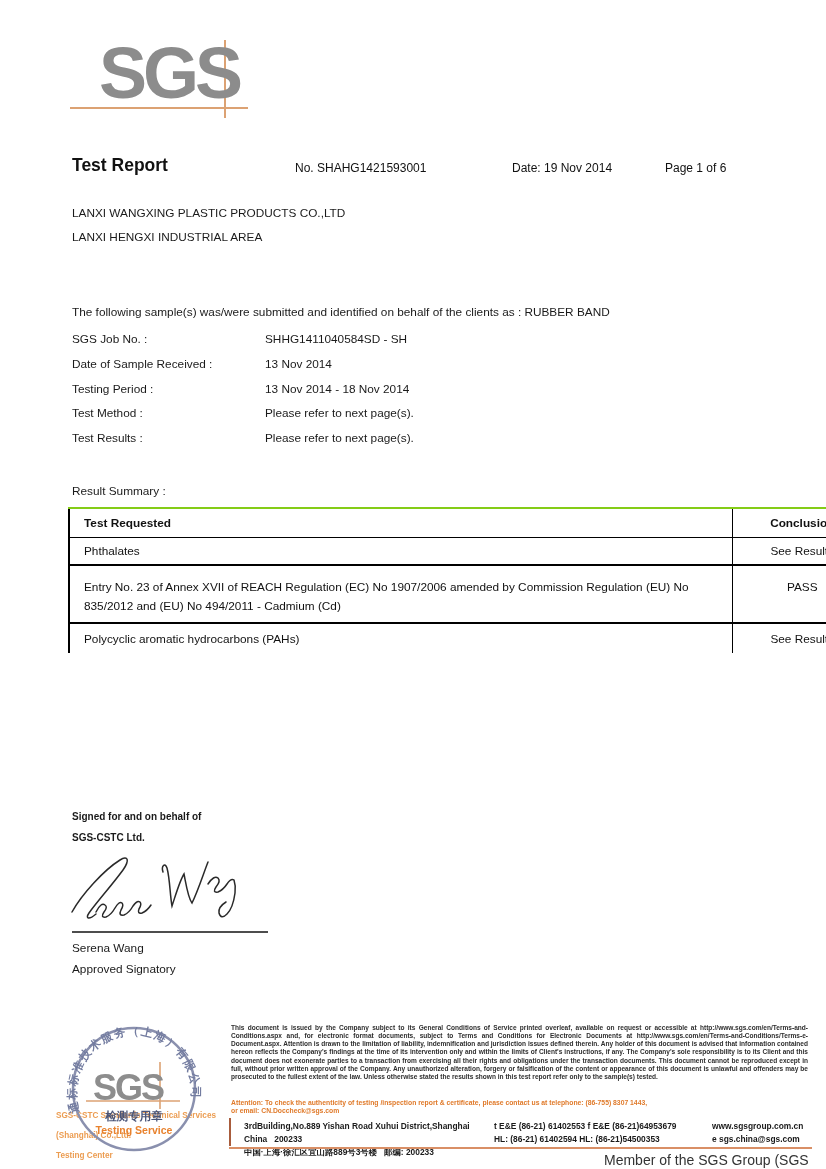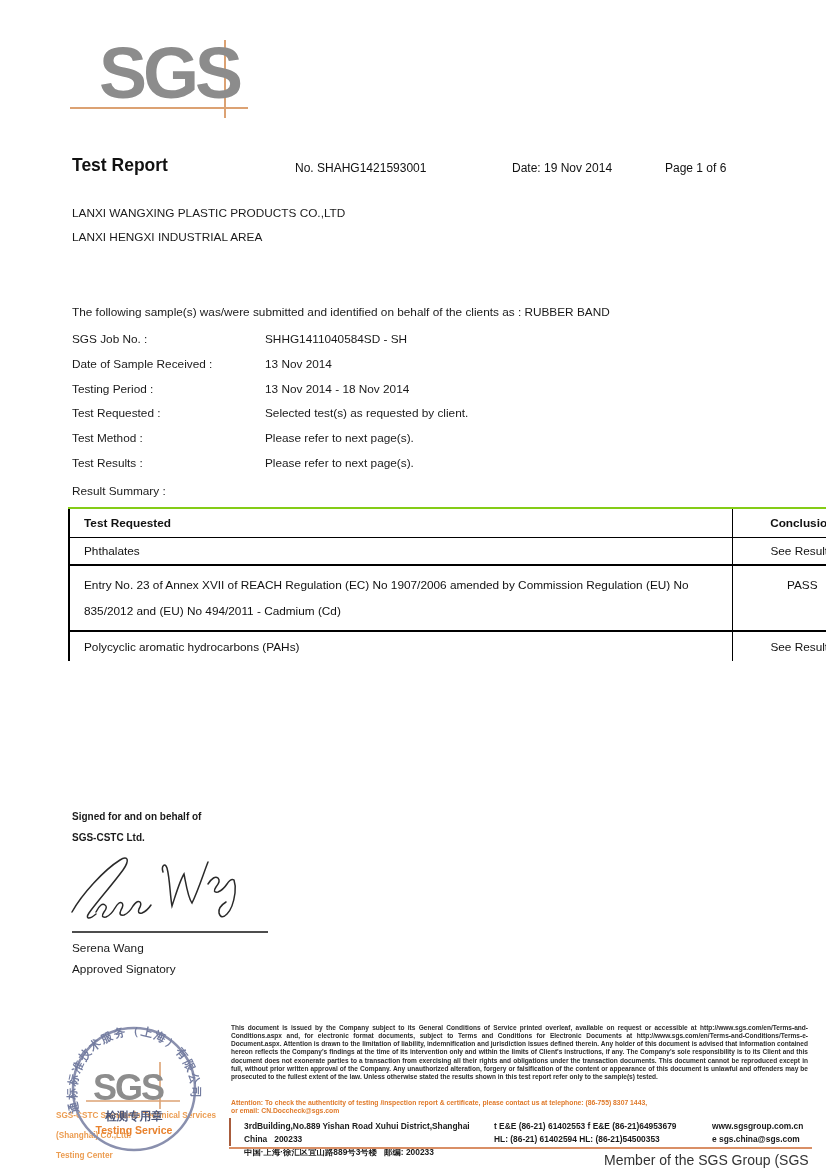--- a/index.html
+++ b/index.html
@@ -33,21 +33,21 @@
   .sumtable { position:absolute; left:68px; top:507px; width:806px; border-collapse:collapse;
               font-size:11.8px; color:#111;
               border-top:2px solid #84cc16; border-left:2px solid #000; border-right:2px solid #000; }
   .sumtable td, .sumtable th { border-left:1.5px solid #000; }
   .sumtable td:first-child, .sumtable th:first-child { border-left:none; }
   .sumtable .c1 { padding-left:14px; padding-right:10px; text-align:left; }
   .sumtable .c2 { width:141px; text-align:center; }
   .sumtable tr.hrow th { height:29px; font-weight:bold; border-bottom:1.5px solid #000; }
   .sumtable tr.hrow .c1 { text-align:left; }
   .sumtable tr.r1 td { height:28px; border-bottom:2px solid #000; }
-  .sumtable tr.r2 td { border-bottom:2px solid #000; vertical-align:top; padding-top:6px; padding-bottom:6px; line-height:26px; }
+  .sumtable tr.r2 td { border-bottom:2px solid #000; vertical-align:top; padding-top:12px; padding-bottom:6px; line-height:19px; }
   .sumtable tr.r2 .c2 { text-align:center; }
   .sumtable tr.r3 td { height:30px; border-bottom:none; }
 
   
   .sig-behalf { position:absolute; left:72px; top:806px; font-size:10px; line-height:21px;font-weight:bold; }
   .sig-svg { position:absolute; left:66px; top:846px; }
   .sig-rule { position:absolute; left:72px; top:931px; width:196px; height:2px; background:#4d4d4d; }
   .sig-name { position:absolute; left:72px; top:938px; font-size:11.8px; line-height:21px; }
 
   
@@ -96,24 +96,20 @@
       <span class="lbl">SGS Job No. :</span>
       <span>SHHG1411040584SD - SH</span>
     </div>
     <div class="frow">
       <span class="lbl">Date of Sample Received :</span>
       <span>13 Nov 2014</span>
     </div>
     <div class="frow">
       <span class="lbl">Testing Period :</span>
       <span>13 Nov 2014 - 18 Nov 2014</span>
-    </div>
-    <div class="frow">
-      <span class="lbl">Test Requested :</span>
-      <span>Selected test(s) as requested by client.</span>
     </div>
     <div class="frow">
       <span class="lbl">Test Method :</span>
       <span>Please refer to next page(s).</span>
     </div>
     <div class="frow">
       <span class="lbl">Test Results :</span>
       <span>Please refer to next page(s).</span>
     </div>
   </div>

